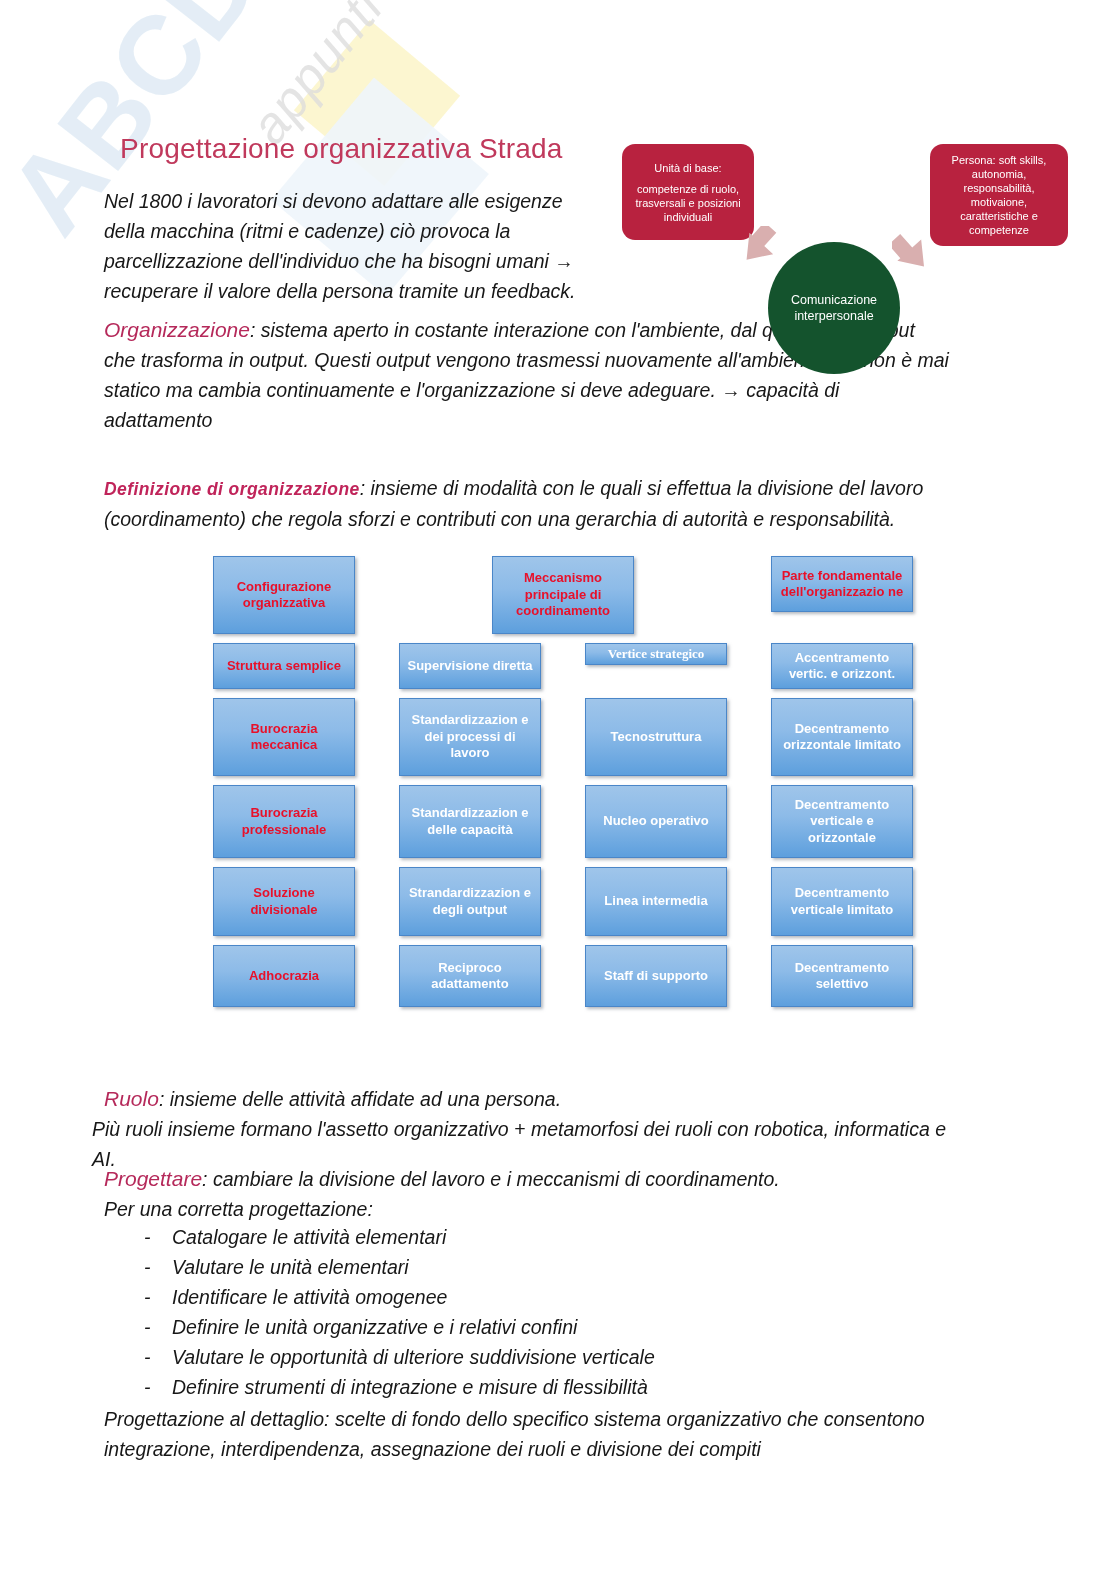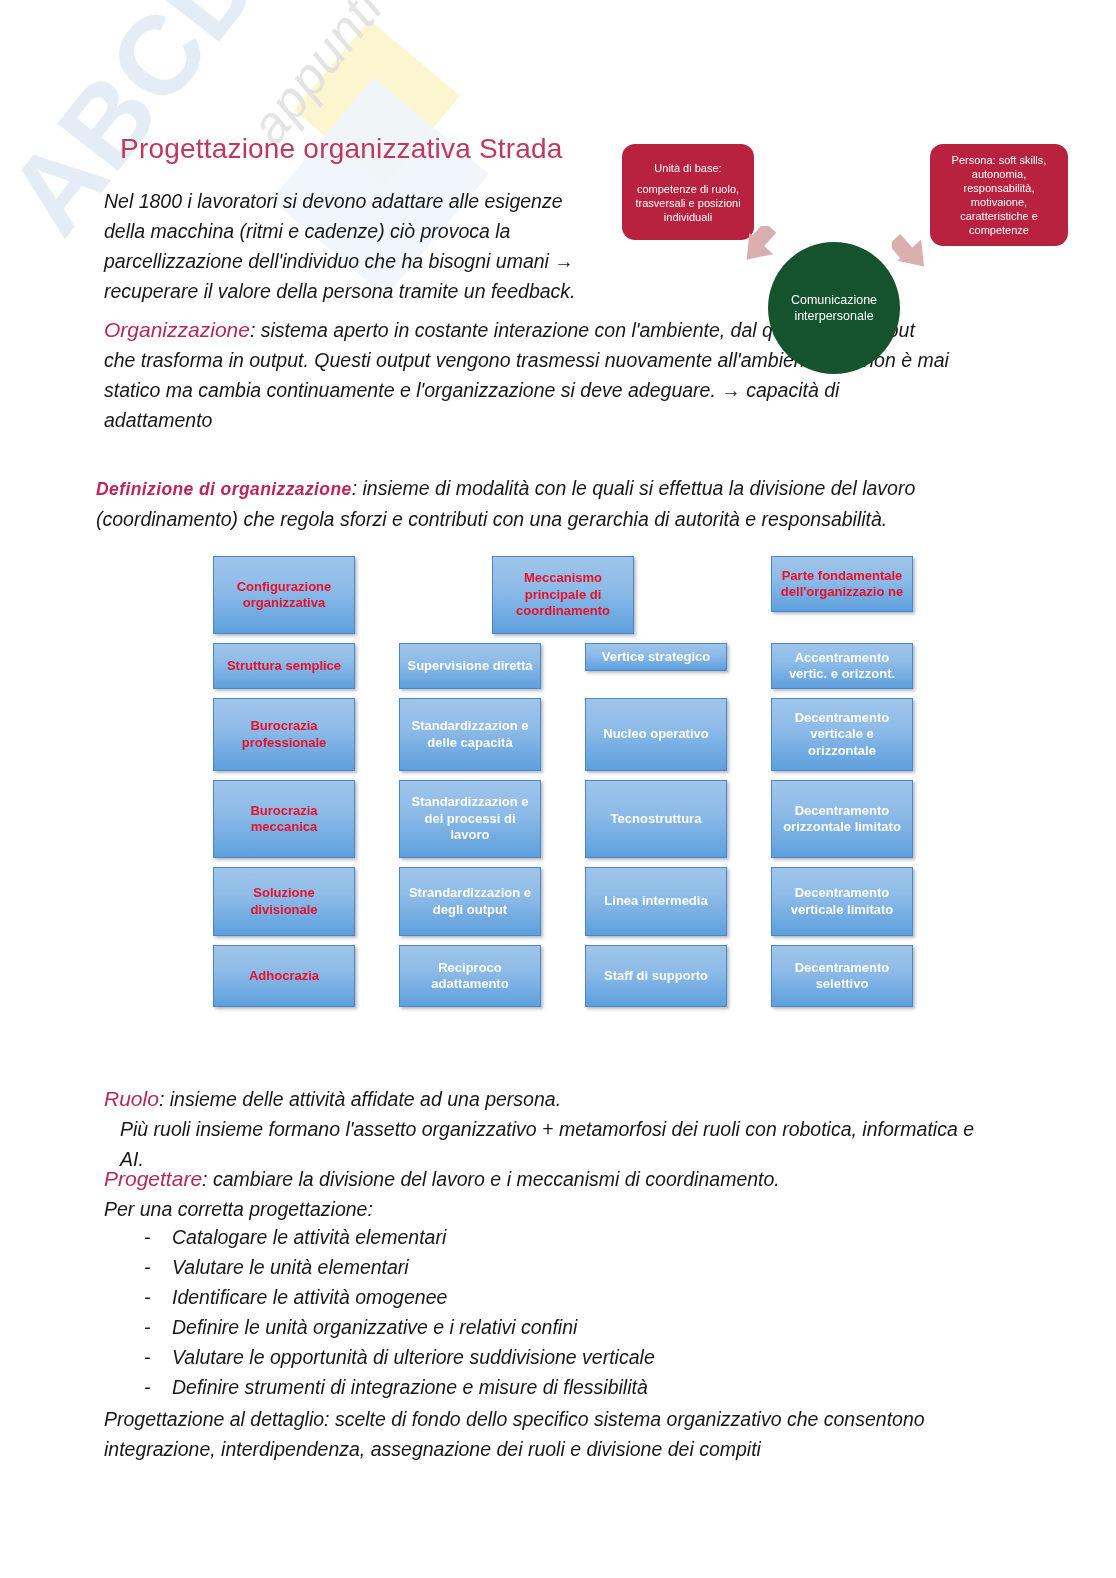--- a/index.html
+++ b/index.html
@@ -74,21 +74,21 @@
   .cell.red{color:#e8102a;}
   .r-h  .cell{height:78px;}
   .r-1  .cell{height:46px;}
   .r-2  .cell{height:78px;}
   .r-3  .cell{height:73px;}
   .r-4  .cell{height:69px;}
   .r-5  .cell{height:62px;}
 
   
   .r-h  .c3{height:56px;}
-  .r-1  .c3{height:28px;}
+  .r-1  .c3{height:22px;font-family:Liberation Serif, serif;}
 
   ul.dash{margin:0;padding:0;list-style:none;}
   ul.dash li{position:relative;padding-left:68px;line-height:30px;}
   ul.dash li .dash-m{position:absolute;left:40px;top:0;}
 </style>
 </head>
 <body>
 
 <div id="watermark">
   <div class="wm-sq"></div>
@@ -100,21 +100,21 @@
 <div id="page">
 
   <div class="title">Progettazione organizzativa Strada</div>
 
   <div class="para" style="left:104px;top:186px;width:500px;">Nel 1800 i lavoratori si devono adattare alle esigenze della macchina (ritmi e cadenze) ciò provoca la parcellizzazione dell'individuo che ha bisogni umani → recuperare il valore della persona tramite un feedback.</div>
 
   <div class="para" style="left:104px;top:315px;width:845px;">
     <span class="lead" style="font-size:21px;">Organizzazione</span><span>: sistema aperto in costante interazione con l'ambiente, dal quale riceve input che trasforma in output. Questi output vengono trasmessi nuovamente all'ambiente che non è mai statico ma cambia continuamente e l'organizzazione si deve adeguare. → capacità di adattamento</span>
   </div>
 
-  <div class="para" style="left:96px;top:473px;width:880px;">
+  <div class="para" style="left:104px;top:473px;width:880px;">
     <span class="smallcaps">Definizione di organizzazione</span><span>: insieme di modalità con le quali si effettua la divisione del lavoro (coordinamento) che regola sforzi e contributi con una gerarchia di autorità e responsabilità.</span>
   </div>
 
   <div id="diagram">
 
     <div class="dbox" id="dbox-left">
       <div class="l1">Unità di base:</div>
       <div>competenze di ruolo, trasversali e posizioni individuali</div>
     </div>
 
@@ -143,53 +143,53 @@
       <div class="cell red c3">Parte fondamentale dell'organizzazio ne</div>
     </div>
 
     <div class="grow r-1">
       <div class="cell red c0">Struttura semplice</div>
       <div class="cell c1">Supervisione diretta</div>
       <div class="cell c3">Vertice strategico</div>
       <div class="cell c2">Accentramento vertic. e orizzont.</div>
     </div>
 
+    <div class="grow r-2">
+      <div class="cell red c0">Burocrazia meccanica</div>
+      <div class="cell c1">Standardizzazion e dei processi di lavoro</div>
+      <div class="cell c3">Tecnostruttura</div>
+      <div class="cell c2">Decentramento orizzontale limitato</div>
+    </div>
+
     <div class="grow r-3">
       <div class="cell red c0">Burocrazia professionale</div>
       <div class="cell c1">Standardizzazion e delle capacità</div>
       <div class="cell c3">Nucleo operativo</div>
       <div class="cell c2">Decentramento verticale e orizzontale</div>
     </div>
 
-    <div class="grow r-2">
-      <div class="cell red c0">Burocrazia meccanica</div>
-      <div class="cell c1">Standardizzazion e dei processi di lavoro</div>
-      <div class="cell c3">Tecnostruttura</div>
-      <div class="cell c2">Decentramento orizzontale limitato</div>
-    </div>
-
     <div class="grow r-4">
       <div class="cell red c0">Soluzione divisionale</div>
       <div class="cell c1">Strandardizzazion e degli output</div>
       <div class="cell c3">Linea intermedia</div>
       <div class="cell c2">Decentramento verticale limitato</div>
     </div>
 
     <div class="grow r-5">
       <div class="cell red c0">Adhocrazia</div>
       <div class="cell c1">Reciproco adattamento</div>
       <div class="cell c3">Staff di supporto</div>
       <div class="cell c2">Decentramento selettivo</div>
     </div>
   </div>
 
   <div class="para" style="left:104px;top:1084px;width:880px;">
     <span class="lead" style="font-size:21px;">Ruolo</span><span>: insieme delle attività affidate ad una persona.</span>
   </div>
-  <div class="para" style="left:120px;top:1114px;width:880px;">Più ruoli insieme formano l'assetto organizzativo + metamorfosi dei ruoli con robotica, informatica e AI.</div>
+  <div class="para" style="left:92px;top:1114px;width:880px;">Più ruoli insieme formano l'assetto organizzativo + metamorfosi dei ruoli con robotica, informatica e AI.</div>
 
   <div class="para" style="left:104px;top:1164px;width:880px;">
     <span class="lead" style="font-size:21px;">Progettare</span><span>: cambiare la divisione del lavoro e i meccanismi di coordinamento.</span>
   </div>
 
   <div class="para" style="left:104px;top:1194px;width:880px;">Per una corretta progettazione:</div>
 
   <div class="para" style="left:104px;top:1222px;width:880px;">
     <ul class="dash">
       <li>

